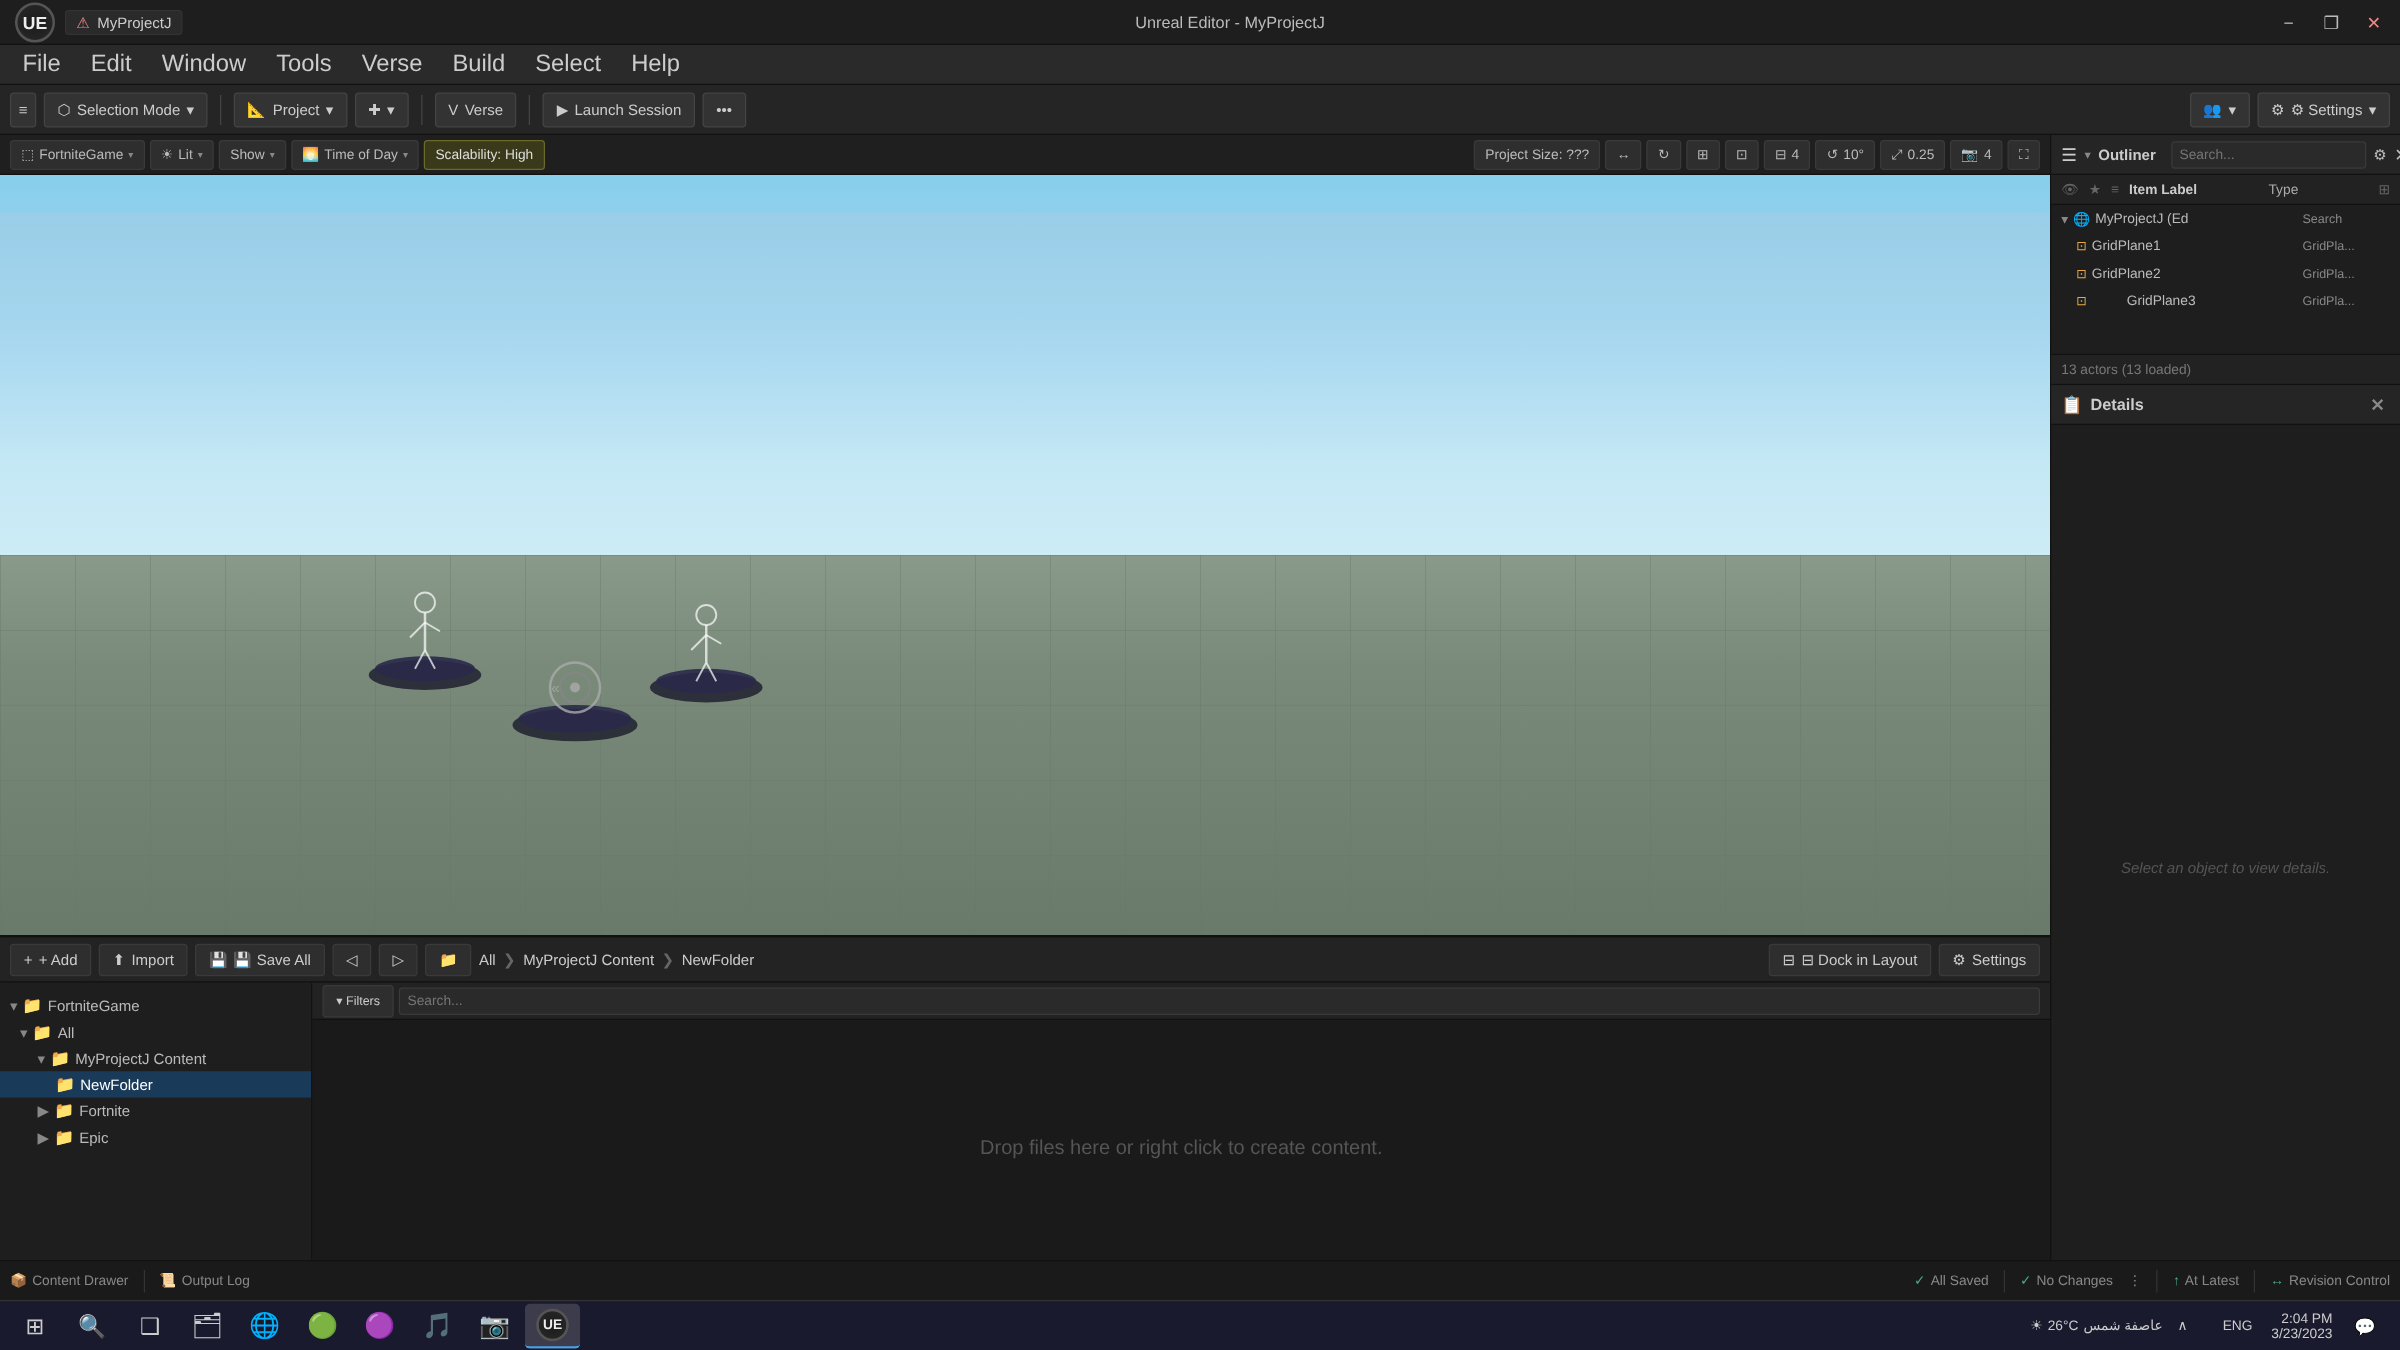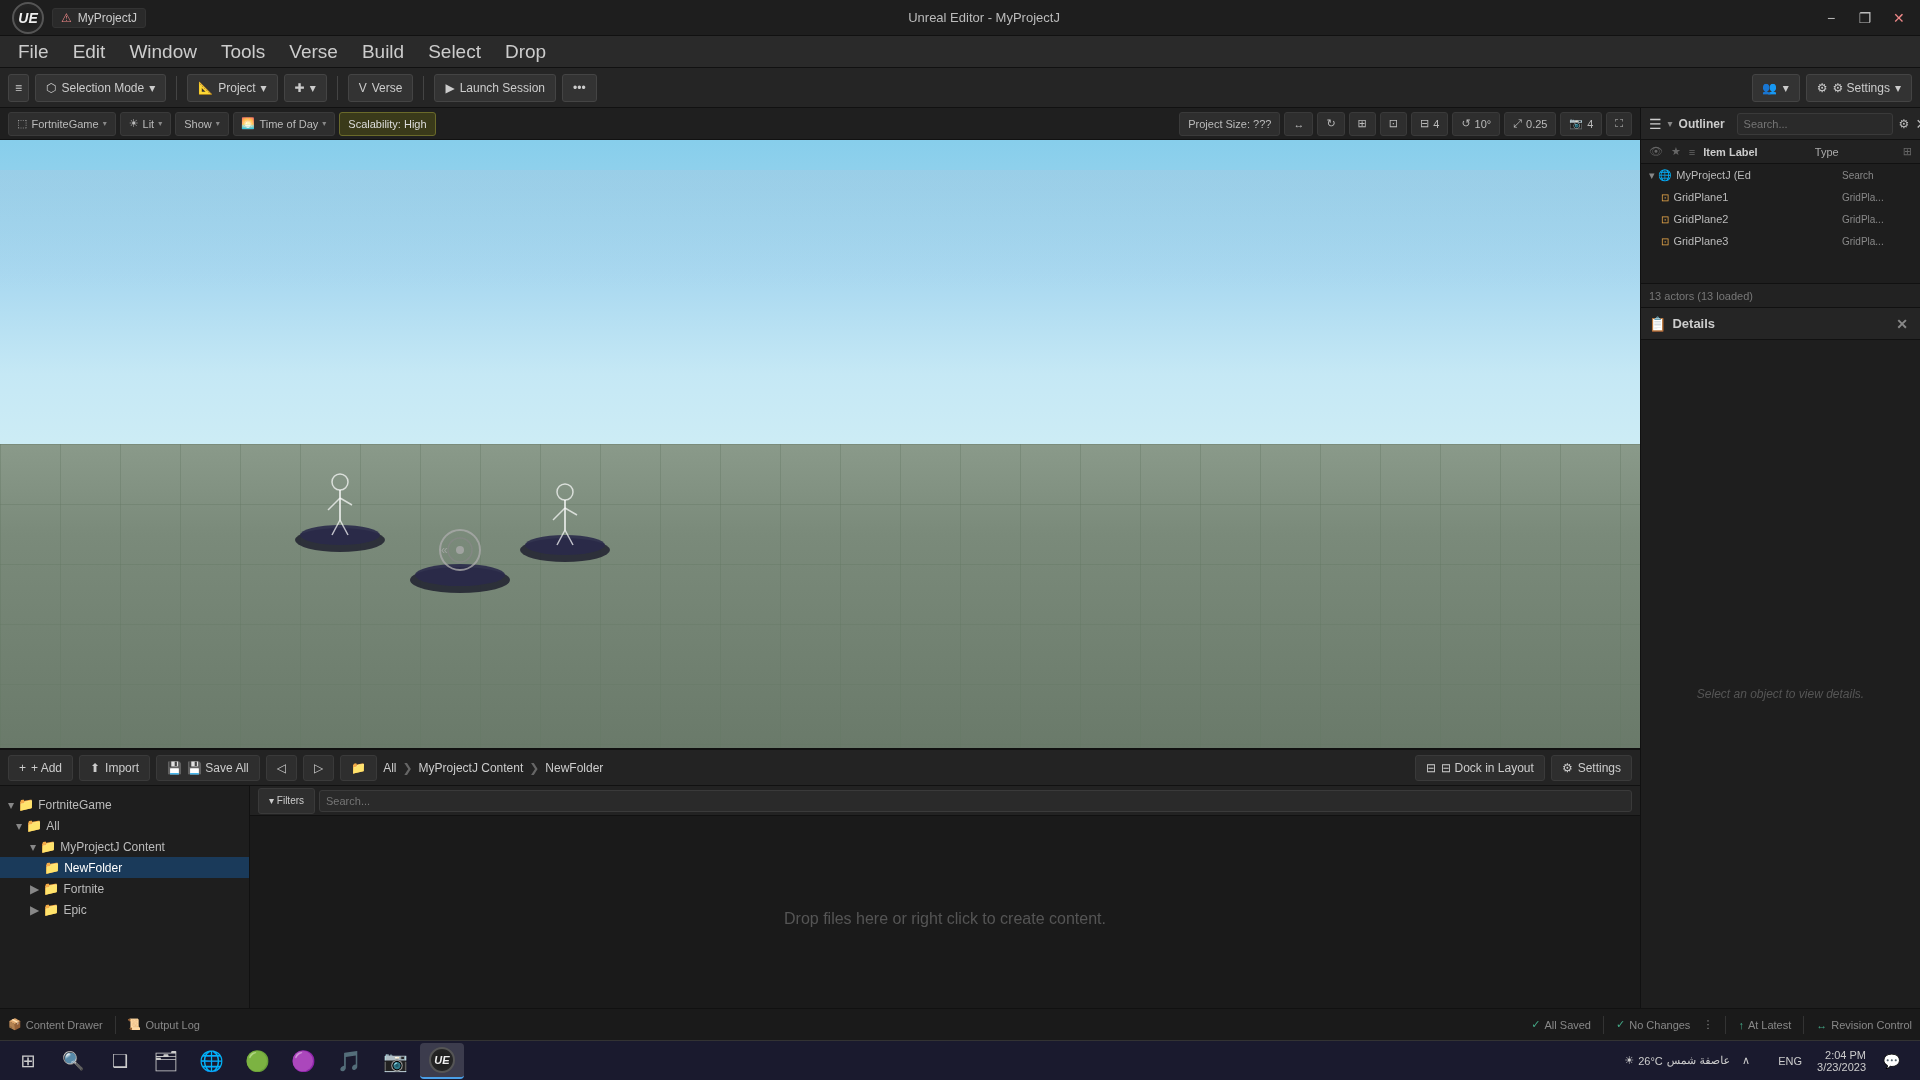--- a/index.html
+++ b/index.html
@@ -529,21 +529,20 @@
       height: 32px;
       border-radius: 50%;
       background: radial-gradient(circle, #1a1a1a 0%, #2a2a2a 100%);
       border: 2px solid #555;
       display: flex;
       align-items: center;
       justify-content: center;
       font-size: 14px;
       font-weight: bold;
       color: #eee;
-      font-style: italic;
     }
 
     
     .dropdown-arrow { font-size: 8px; color: #888; }
 
     
     .breadcrumb-arrow { color: #666; margin: 0 2px; }
 
     
     .close-x {
@@ -587,21 +586,21 @@
 </div>
 
 <div id="menu-bar">
   <div class="menu-item">File</div>
   <div class="menu-item">Edit</div>
   <div class="menu-item">Window</div>
   <div class="menu-item">Tools</div>
   <div class="menu-item">Verse</div>
   <div class="menu-item">Build</div>
   <div class="menu-item">Select</div>
-  <div class="menu-item">Drop</div>
+  <div class="menu-item">Help</div>
 </div>
 
 <div id="toolbar">
   <div class="toolbar-btn" style="padding:0 6px;">≡</div>
   <div class="toolbar-btn">
     <span>⬡</span>
     <span>Selection Mode</span>
     <span>▾</span>
   </div>
   <div class="toolbar-divider"></div>
@@ -879,21 +878,21 @@
         </div>
 
         <div class="outliner-item" style="padding-left:20px;">
           <span class="actor-icon">⊡</span>
           <span style="flex:1;">GridPlane2</span>
           <span style="color:#888;font-size:10px;width:70px;">GridPla...</span>
         </div>
 
         <div class="outliner-item" style="padding-left:20px;">
           <span class="actor-icon">⊡</span>
-          <span style="flex:1;">GridPlane3</span>
+          <span style="flex:1;margin-left:28px;">GridPlane3</span>
           <span style="color:#888;font-size:10px;width:70px;">GridPla...</span>
         </div>
       </div>
 
       <div id="actors-count">
         <span>13 actors (13 loaded)</span>
       </div>
     </div>
 
     <div id="details-panel">

